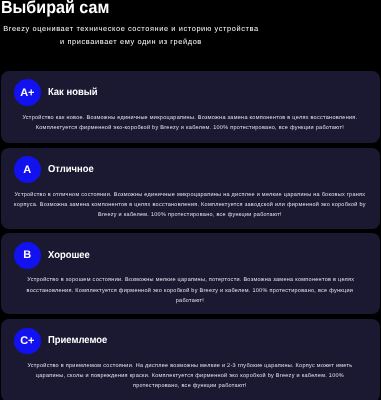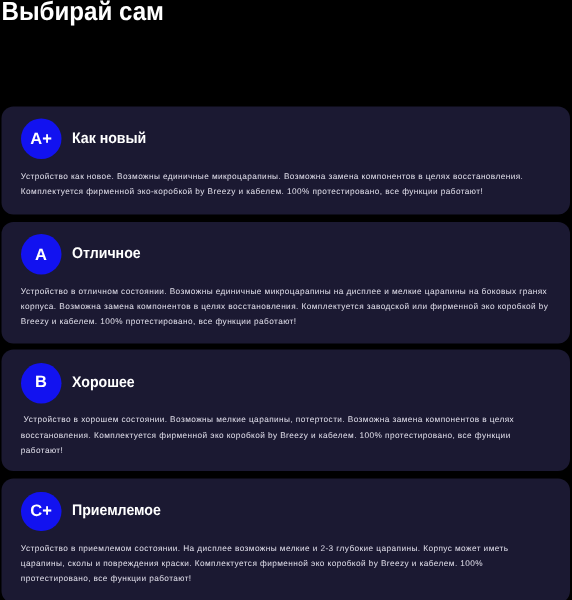--- a/index.html
+++ b/index.html
@@ -5,21 +5,21 @@
   * { box-sizing: border-box; }
   html, body {
     margin: 0; padding: 0;
     width: 381px; height: 400px;
     background: #000000;
     overflow: hidden;
     font-family: "Liberation Sans", sans-serif;
     -webkit-font-smoothing: antialiased;
     text-rendering: geometricPrecision;
   }
-  .page { position: relative; width: 381px; height: 400px; }
+  .page { position: relative; width: 381px; height: 400px; text-align: center; }
   .title {
     position: absolute; left: 1.2px; top: -2.4px;
     font-size: 17.4px; font-weight: 700; color: #ffffff;
     line-height: 18px;
     transform: scaleX(0.925); transform-origin: left top;
     filter: opacity(0.999);
   }
   .subtitle {
     position: absolute; left: 2px; top: 23.4px;
     width: 258px;
@@ -55,20 +55,21 @@
     color: #e2e0ec; font-size: 5.5px; font-weight: 400;
     letter-spacing: 0.28px; line-height: 10.25px;
     filter: opacity(0.999);
   }
 </style>
 </head>
 <body>
 
 <div class="page">
   <div class="title">Выбирай сам</div>
+  <div class="subtitle">Breezy оценивает техническое состояние и историю устройства и присваивает ему один из грейдов</div>
   <div class="cards">
     <div class="card">
       <div class="card-head">
         <div class="badge">A+</div>
         <div class="grade-name">Как новый</div>
       </div>
       <div class="card-desc">Устройство как новое. Возможны единичные микроцарапины. Возможна замена компонентов в целях восстановления. Комплектуется фирменной эко-коробкой by Breezy и кабелем. 100% протестировано, все функции работают!</div>
     </div>
     <div class="card">
       <div class="card-head">

